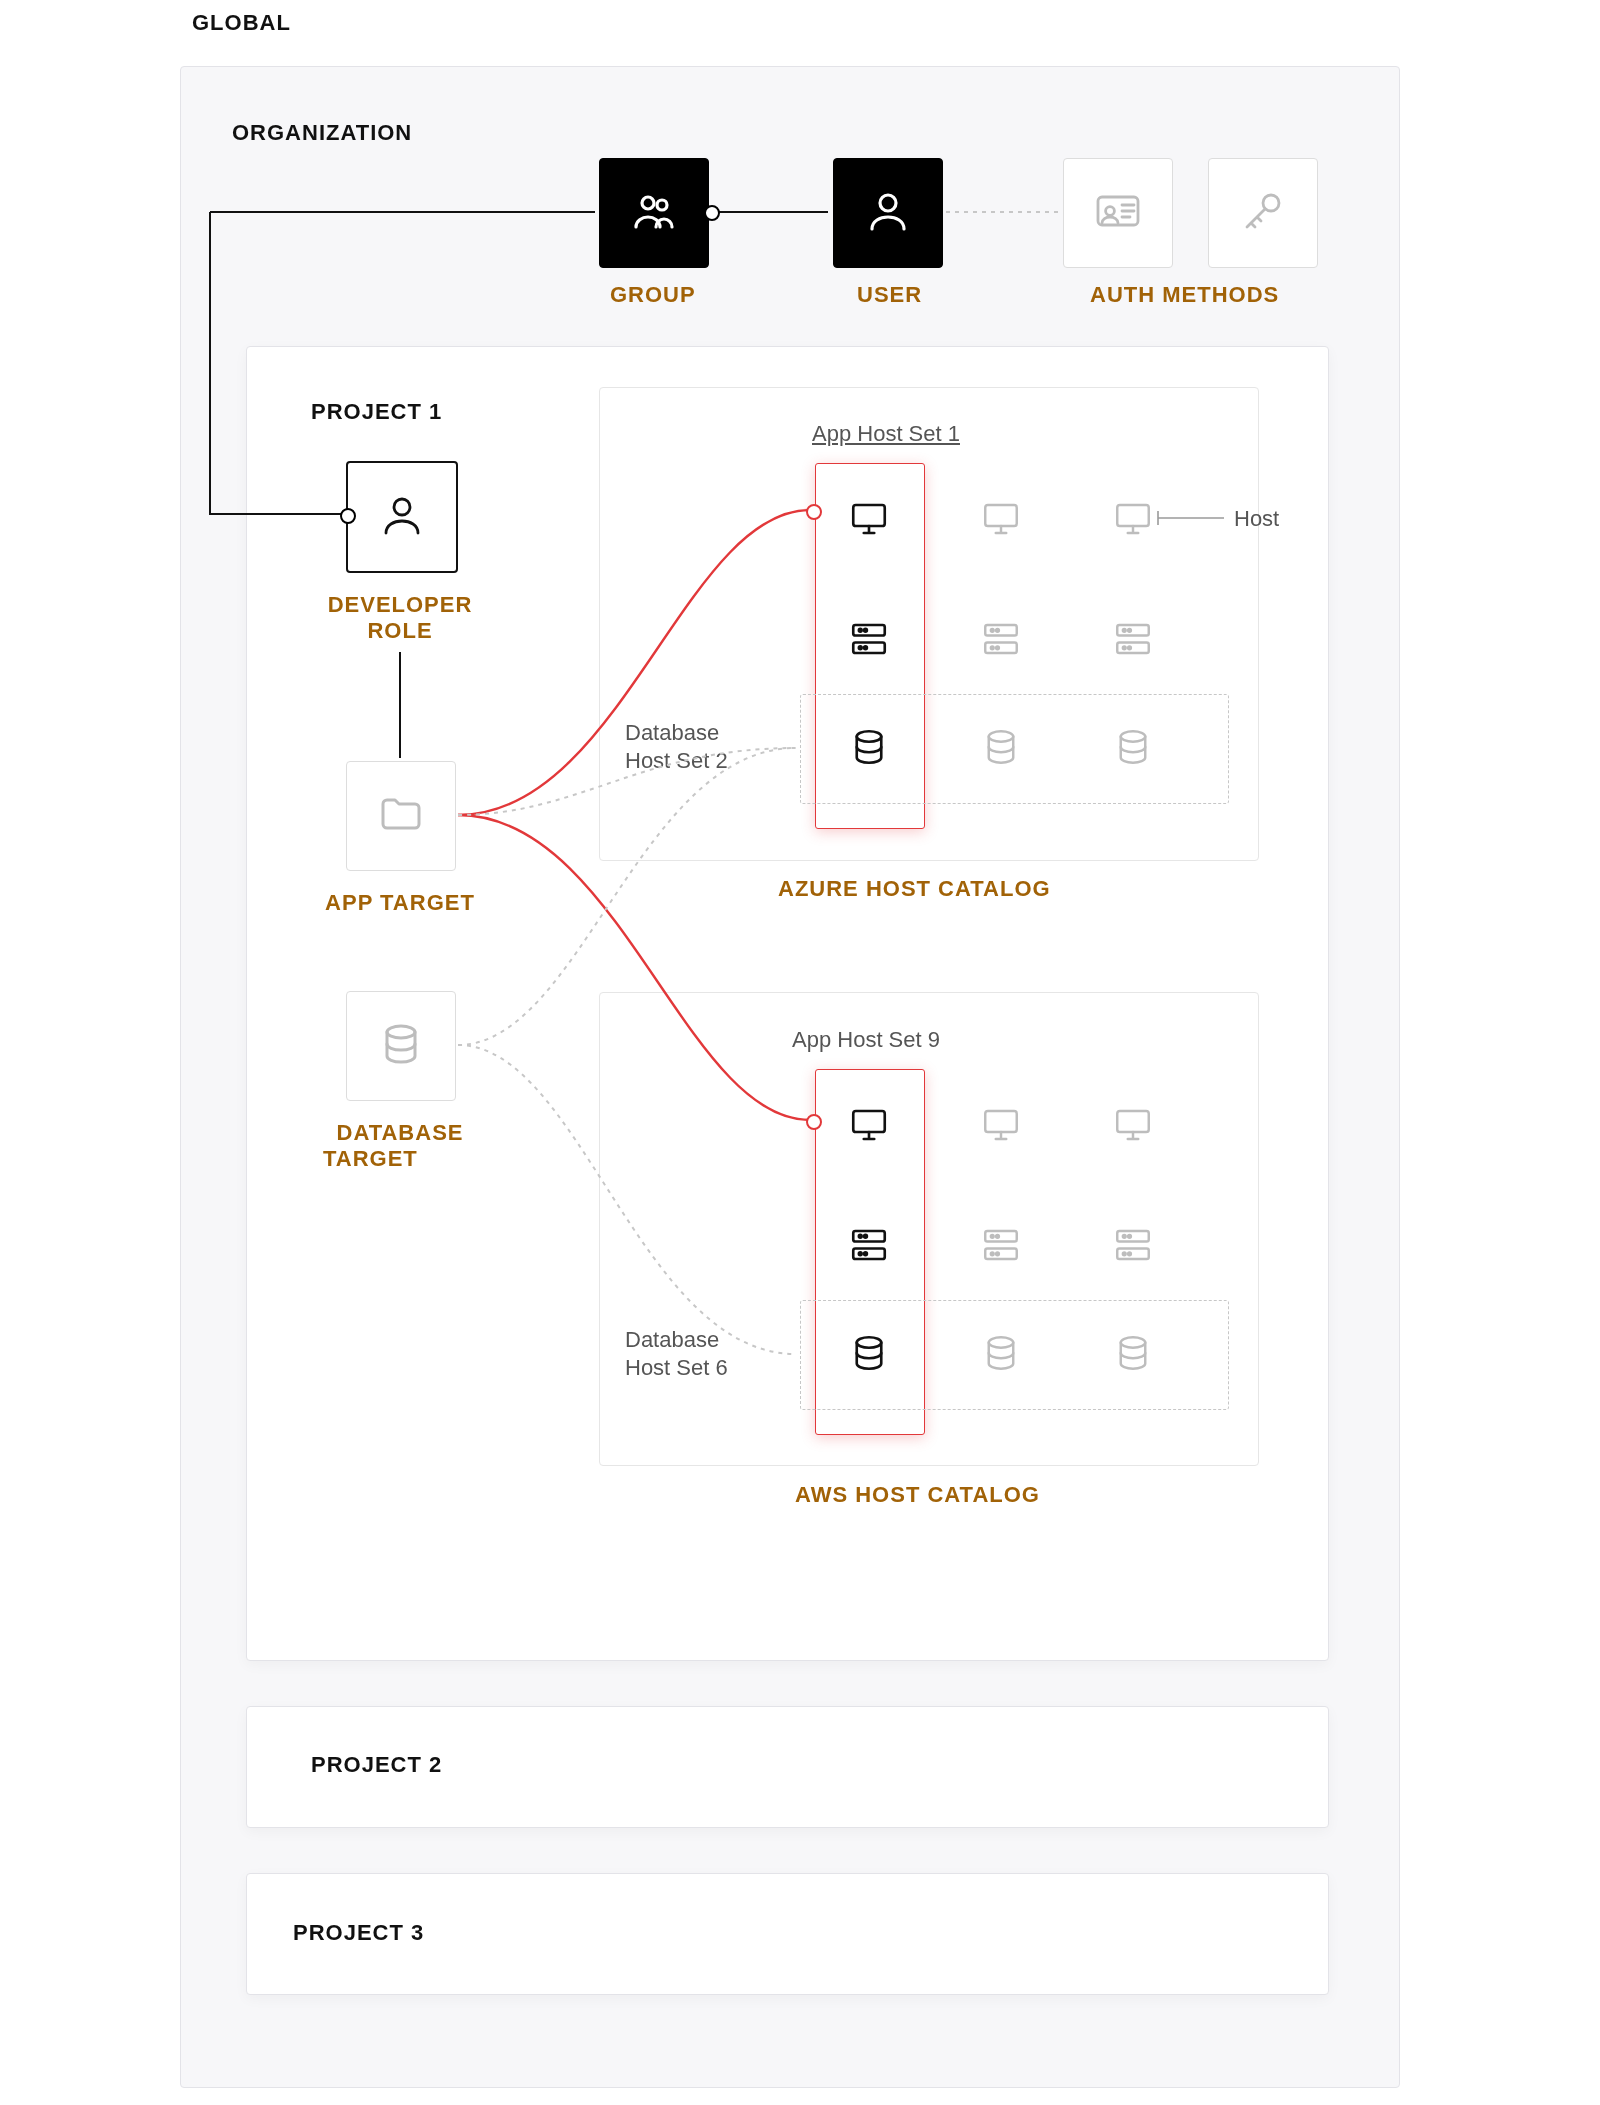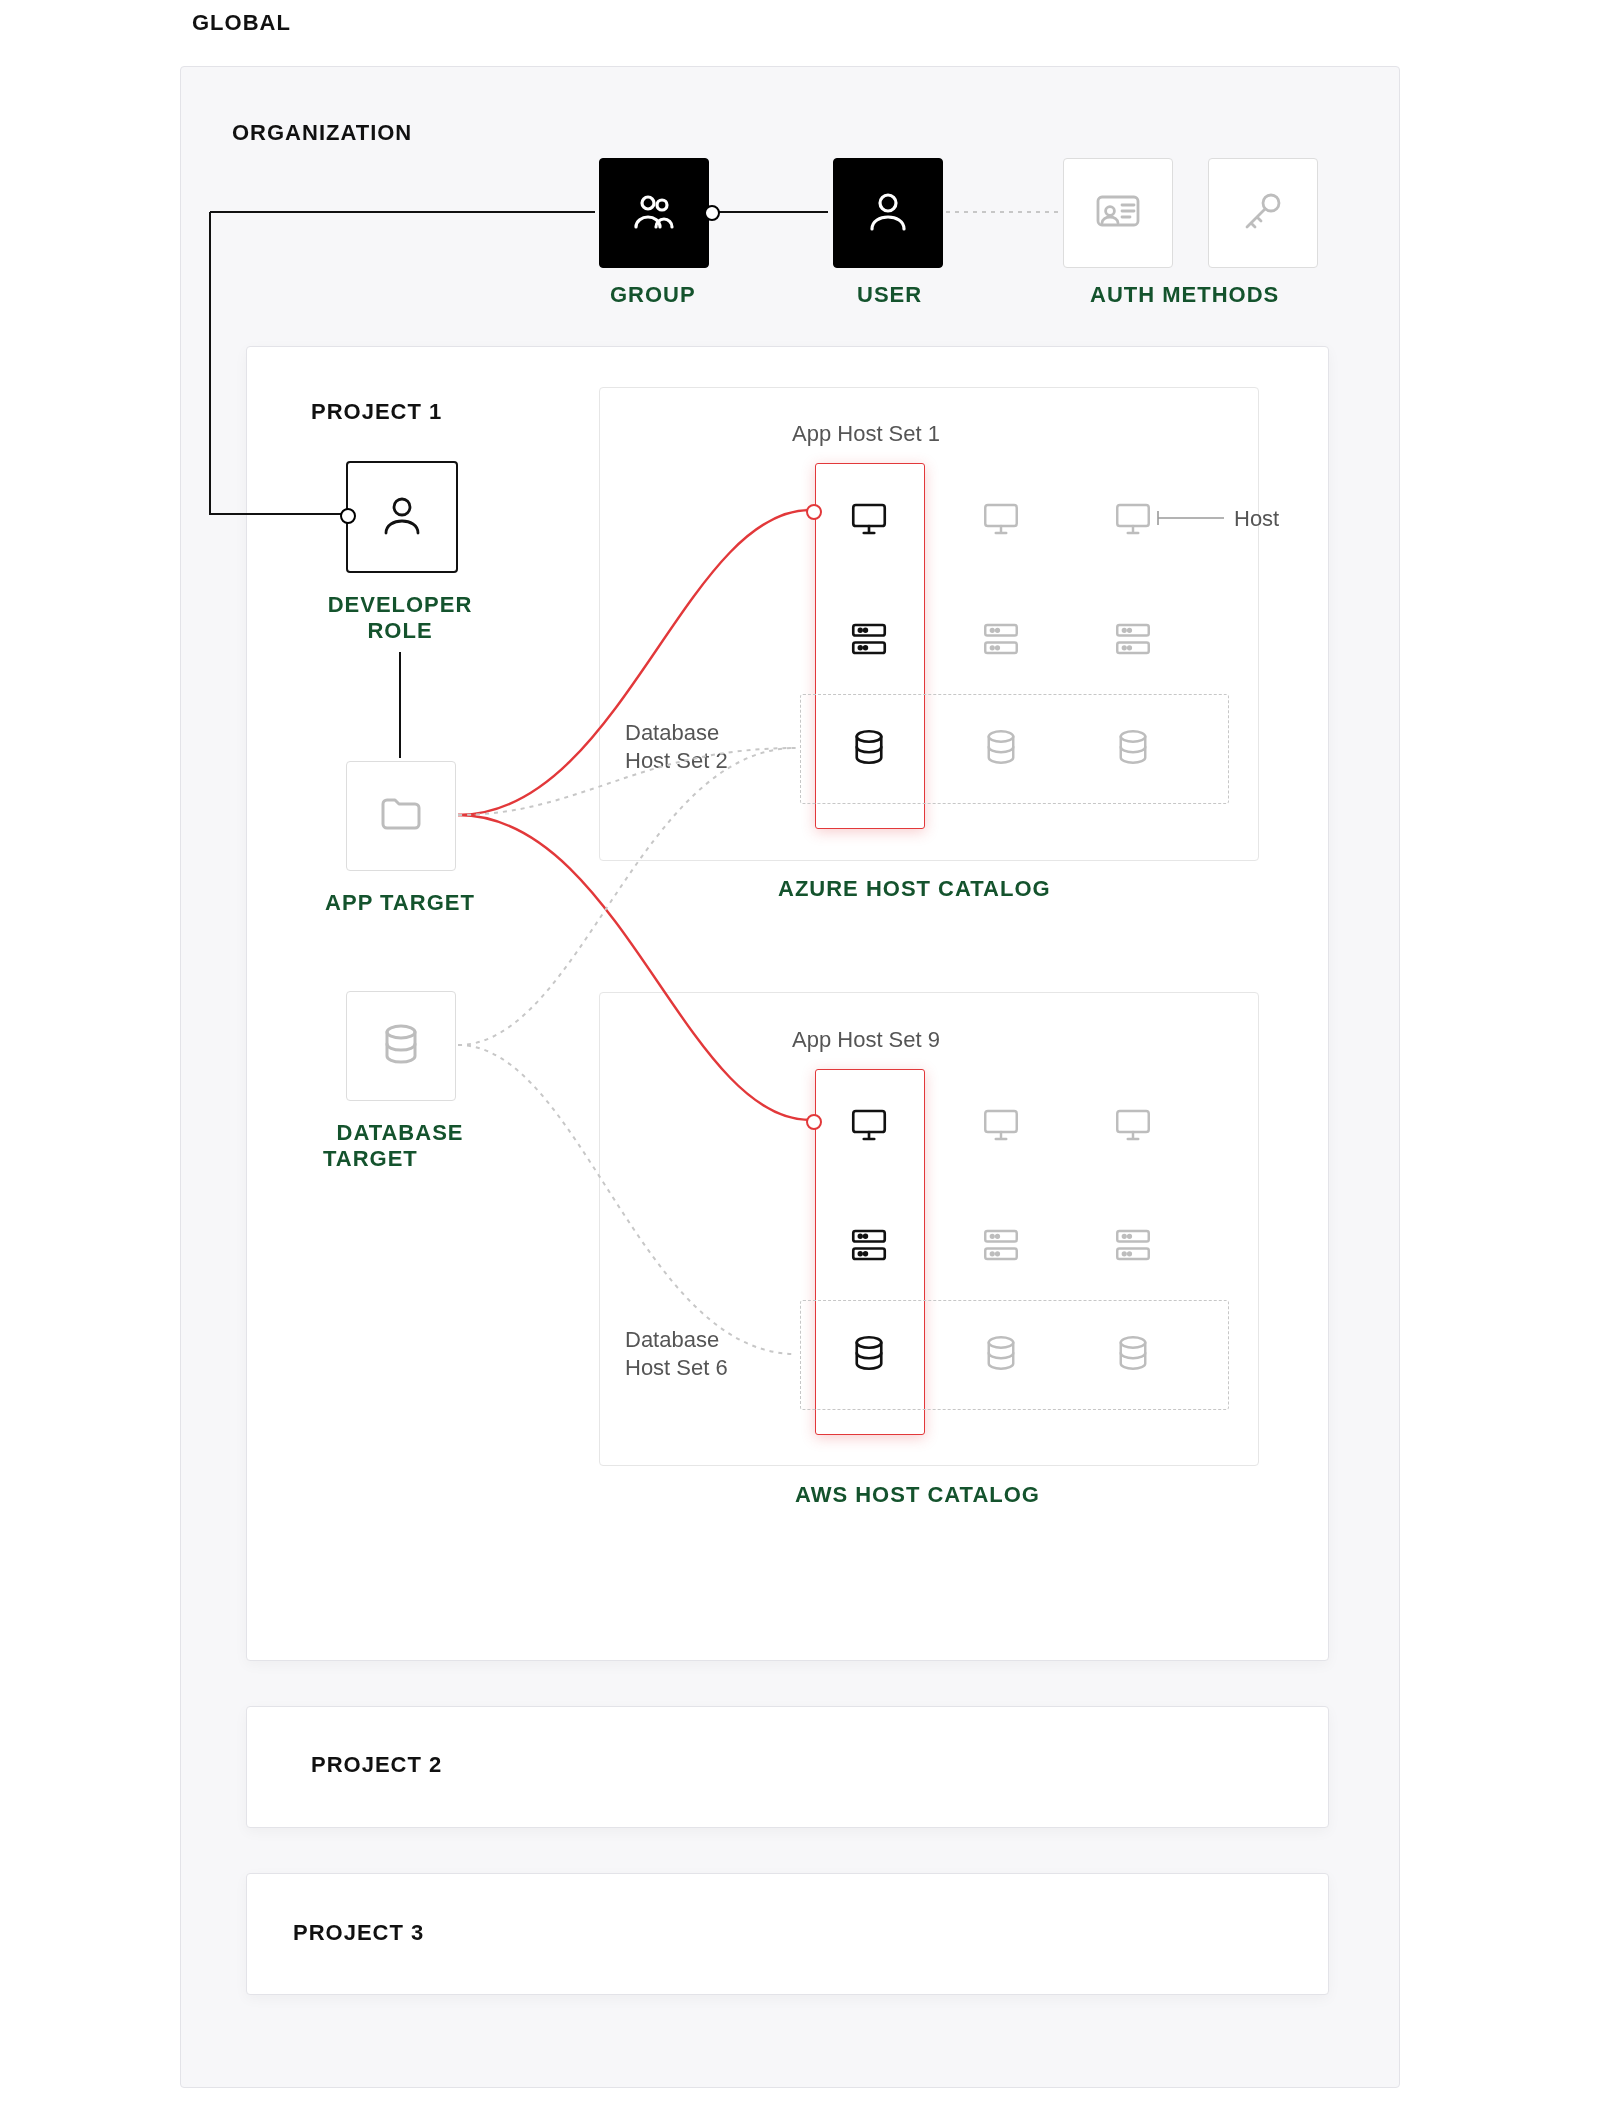--- a/index.html
+++ b/index.html
@@ -14,21 +14,21 @@
   width: 1600px;
   height: 2105px;
   background: #ffffff;
   overflow: hidden;
 }
 .label {
   position: absolute;
   font-weight: 700;
   letter-spacing: 1px;
   text-transform: uppercase;
-  color: #14532d;
+  color: #a16207;
   font-size: 22px;
 }
 .label-dark {
   color: #111;
 }
 .sublabel {
   position: absolute;
   color: #555;
   font-size: 22px;
   font-weight: 400;
@@ -185,21 +185,21 @@
           <path d="M5 6v12c0 1.7 3.1 3 7 3s7-1.3 7-3V6"></path>
         <path d="M5 12c0 1.7 3.1 3 7 3s7-1.3 7-3"></path>
       </svg>
     </span>
   </div>
   <div class="label" style="left:323px; top:1120px; width:154px; text-align:center;">DATABASE</div>
   <div class="label" style="left:323px; top:1146px; width:154px; ">TARGET</div>
 
   <div class="panel" style="left:599px; top:387px; width:658px; height:472px; border:1px solid #e6e6e6; background:#fff;"></div>
   <div class="label" style="left:778px; top:876px;">AZURE HOST CATALOG</div>
-  <div class="sublabel" style="left:792px; top:421px;">App Host Set 1</div>
+  <div class="sublabel" style="left:812px; top:421px;text-decoration:underline;">App Host Set 1</div>
 
   <div class="hostset-box" style="left:815px; top:463px; width:108px; height:364px;"></div>
 
   <div class="dashed-box" style="left:800px; top:694px; width:427px; height:108px;"></div>
 
   <div class="sublabel" style="left:625px; top:720px;">Database</div>
   <div class="sublabel" style="left:625px; top:748px;">Host Set 2</div>
 
   <div class="sublabel" style="left:1234px; top:506px;">Host</div>
 

